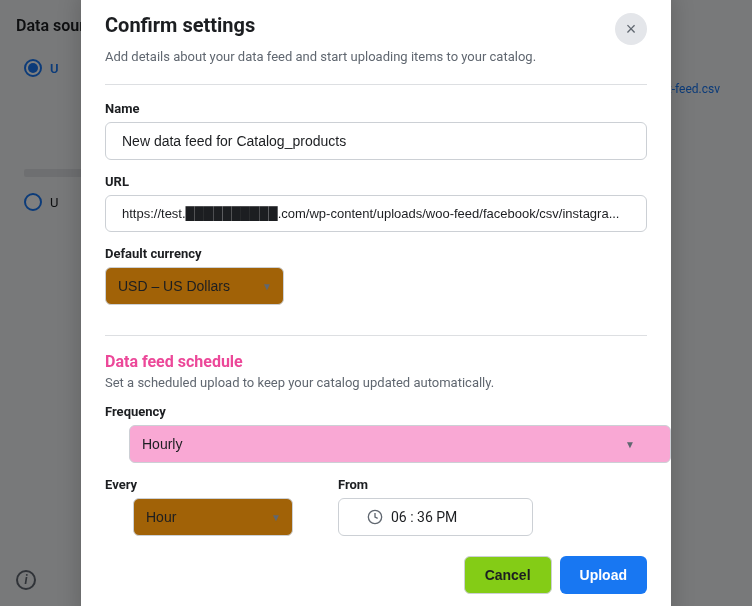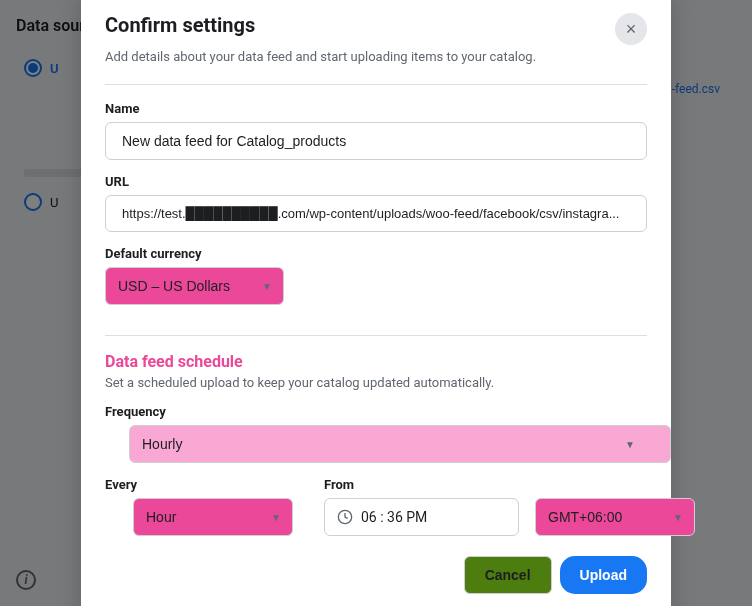--- a/index.html
+++ b/index.html
@@ -159,21 +159,21 @@
       margin-bottom: 14px;
     }
 
     .select-wrapper select {
       appearance: none;
       border: 1px solid #ccd0d5;
       border-radius: 6px;
       padding: 10px 36px 10px 12px;
       font-size: 14px;
       color: #1c1e21;
-      background: #ec4899;
+      background: #a16207;
       cursor: pointer;
       outline: none;
       min-width: 160px;
     }
 
     .select-wrapper::after {
       content: '▼';
       font-size: 10px;
       color: #606770;
       position: absolute;
@@ -222,21 +222,21 @@
       color: #606770;
       position: absolute;
       right: 12px;
       top: 50%;
       transform: translateY(-50%);
       pointer-events: none;
     }
 
     .row-fields {
       display: flex;
-      gap: 16px;
+      gap: 30px;
       align-items: flex-end;
     }
 
     .field-group {
       display: flex;
       flex-direction: column;
     }
 
     .field-group.every {
       flex: 0 0 185px;
@@ -250,21 +250,21 @@
     .field-group.timezone {
       flex: 1;
     }
 
     .time-input-wrapper {
       position: relative;
       display: flex;
       align-items: center;
       border: 1px solid #ccd0d5;
       border-radius: 6px;
-      padding: 10px 12px;
+      padding: 10px 28px;
       background: white;
       gap: 8px;
     }
 
     .clock-icon {
       width: 16px;
       height: 16px;
       color: #606770;
       flex-shrink: 0;
     }
@@ -278,31 +278,31 @@
       display: flex;
       justify-content: flex-end;
       gap: 8px;
       margin-top: 20px;
     }
 
     .btn-cancel {
       padding: 10px 20px;
       border: 1px solid #ccd0d5;
       border-radius: 6px;
-      background: #4d7c0f;
+      background: #84cc16;
       font-size: 14px;
       font-weight: 600;
       color: #1c1e21;
       cursor: pointer;
     }
 
     .btn-upload {
       padding: 10px 20px;
       border: none;
-      border-radius: 15px;
+      border-radius: 6px;
       background: #1877f2;
       font-size: 14px;
       font-weight: 600;
       color: white;
       cursor: pointer;
     }
 
     .info-icon {
       position: absolute;
       bottom: 16px;
@@ -406,30 +406,20 @@
         <div class="field-label">From</div>
         <div class="time-input-wrapper">
           <svg class="clock-icon" viewBox="0 0 24 24" fill="none" stroke="currentColor" stroke-width="2">
             <circle cx="12" cy="12" r="10"></circle>
             <polyline points="12 6 12 12 16 14"></polyline>
           </svg>
           <span class="time-display">06 : 36 PM</span>
         </div>
       </div>
 
-      <div class="field-group timezone">
-        <div class="field-label">&nbsp;</div>
-        <div class="select-wrapper" style="margin-bottom:0;width:100%;">
-          <select style="width:100%;">
-            <option>GMT+06:00</option>
-            <option>GMT+00:00</option>
-            <option>GMT-05:00</option>
-          </select>
-        </div>
-      </div>
     </div>
 
     <div class="modal-footer">
       <button class="btn-cancel">Cancel</button>
       <button class="btn-upload">Upload</button>
     </div>
   </div>
 </div>
 
 </body></html>

